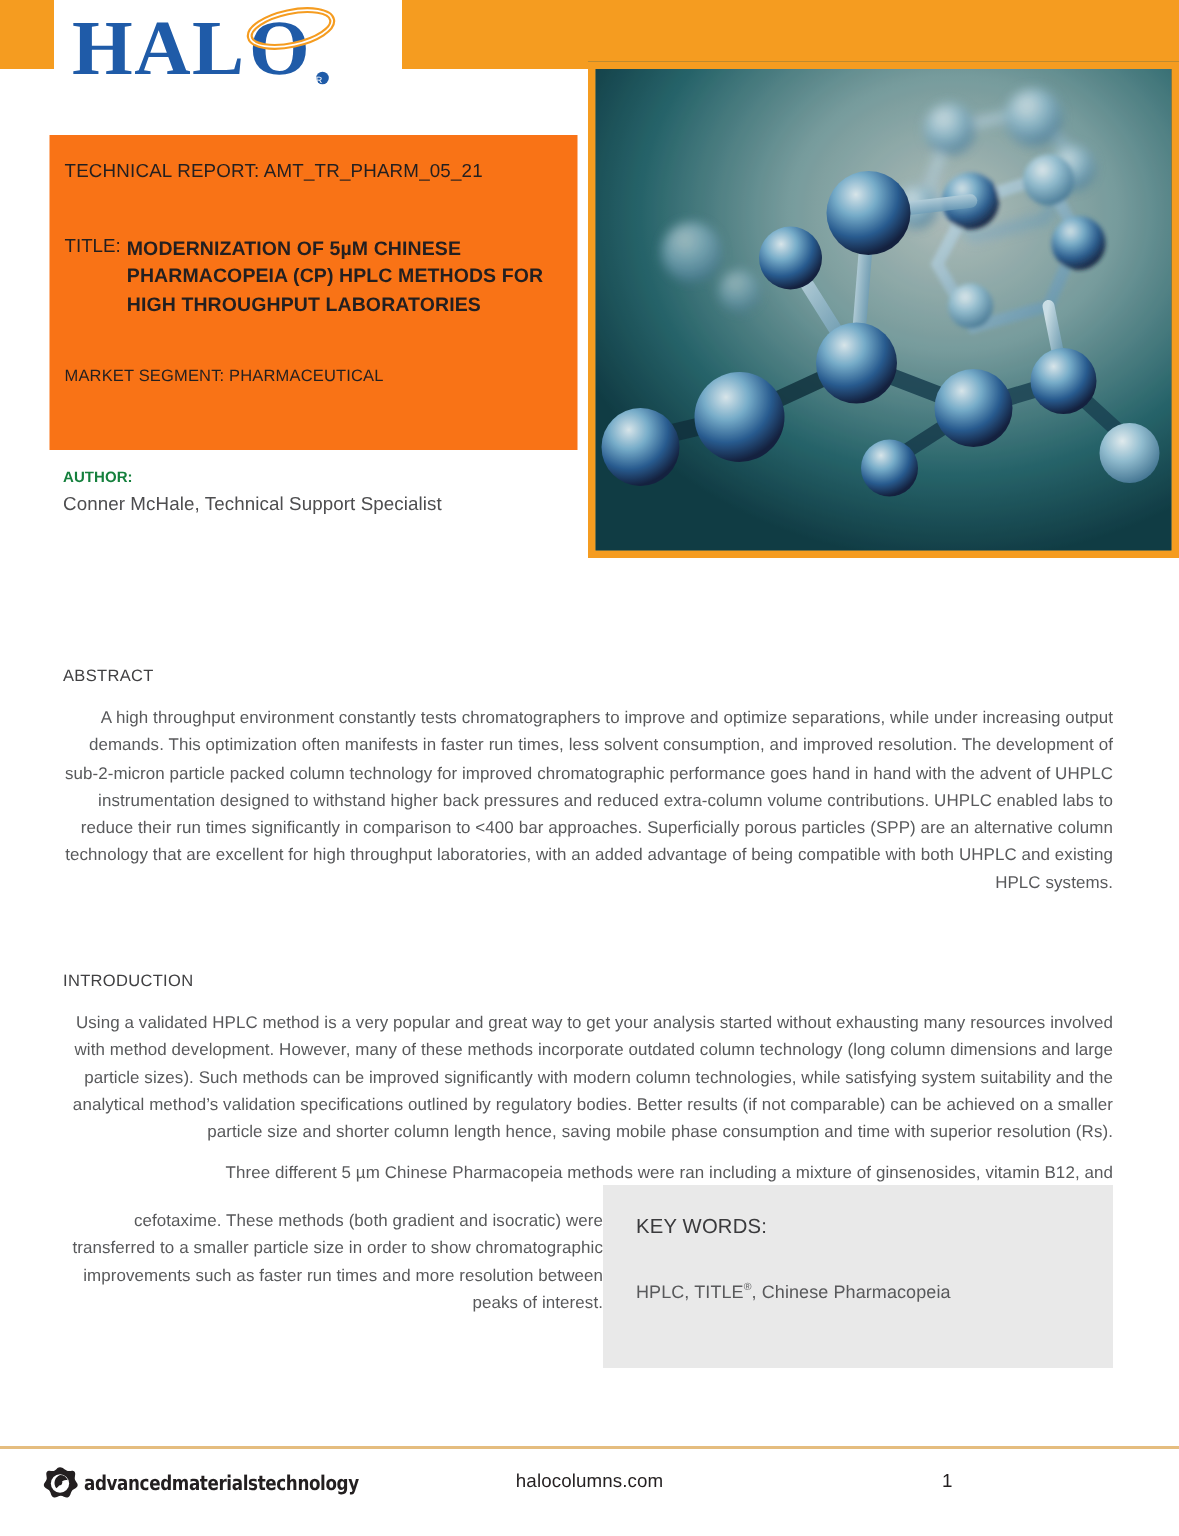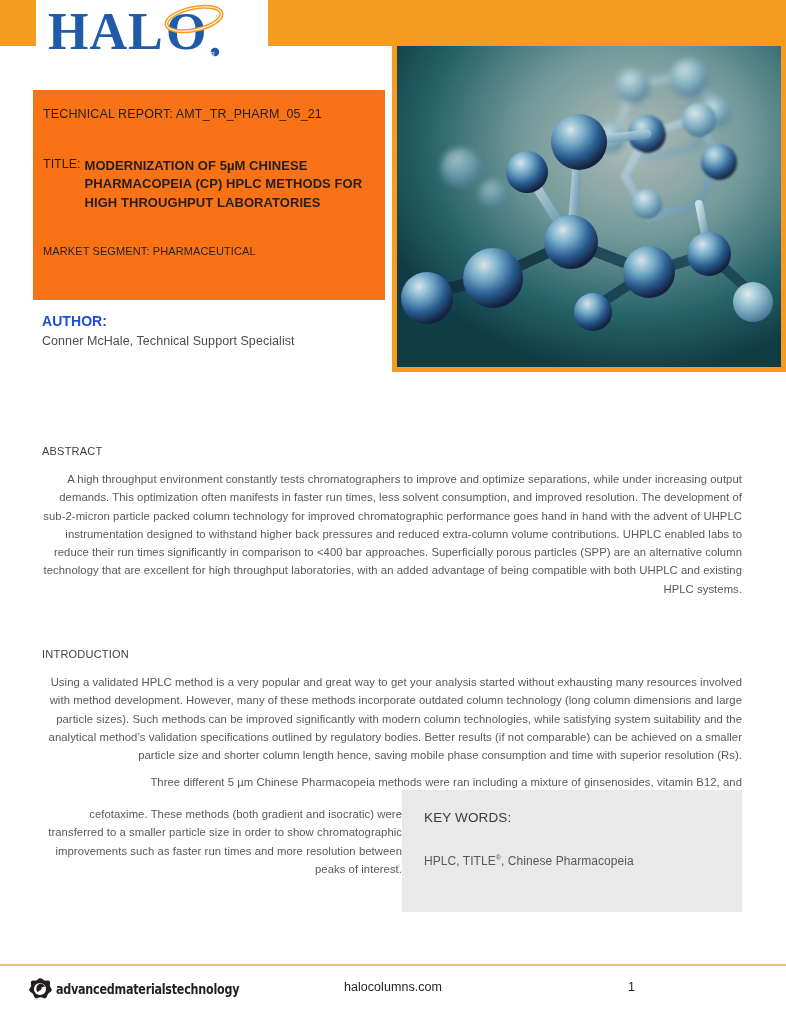--- a/index.html
+++ b/index.html
@@ -91,25 +91,25 @@
     letter-spacing: .01em;
   }
 
   
   .author-block {
     position: absolute;
     left: 42px; top: 313px;
     width: 340px;
   }
   .author-label {
-    font-size: 14px;
+    font-size: 10px;
     font-weight: bold;
     letter-spacing: .005em;
     margin-bottom: 5px;
-    color: #1d4ed8;
+    color: #15803d;
   }
   .author-name {
     font-size: 12.5px;
     color: #4d4d4f;
     letter-spacing: .005em;
   }
 
   
   .section-heading {
     position: absolute;

